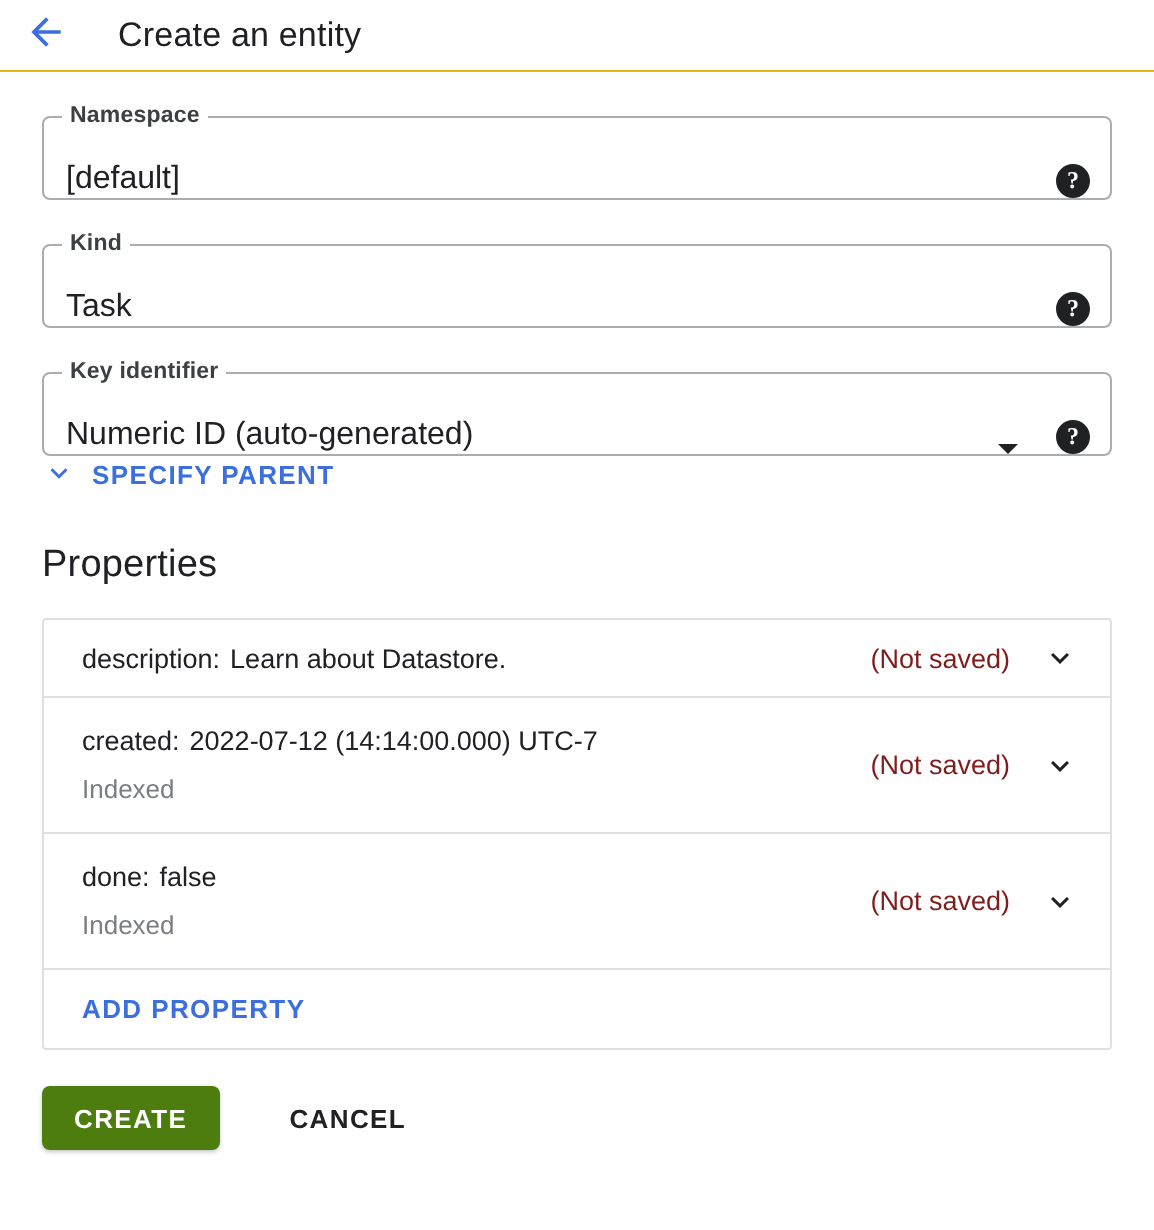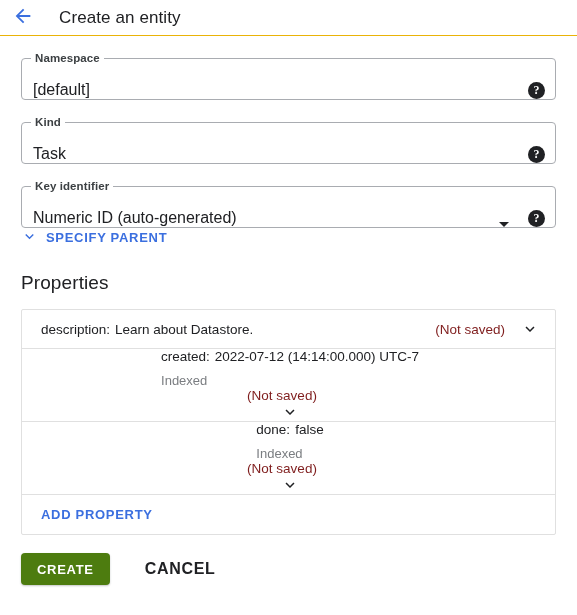--- a/index.html
+++ b/index.html
@@ -142,21 +142,21 @@
   }
   .prop-row {
     display: flex;
     align-items: center;
     padding: 0 16px 0 19px;
     border-bottom: 1px solid #e0e0e0;
     min-height: 39px;
     box-sizing: border-box;
     cursor: pointer;
   }
-  .prop-row.tall { min-height: 68px; flex-direction: column; }
+  .prop-row.tall { min-height: 68px; }
   .prop-main { flex: 1; }
   .prop-line {
     font-size: 13.5px;
     color: #202124;
     white-space: nowrap;
   }
   .prop-key { }
   .prop-val { margin-left: 5px; }
   .prop-indexed {
     font-size: 13px;
@@ -209,21 +209,21 @@
     font-family: "Liberation Sans", sans-serif;
     box-shadow: 0 1px 2px rgba(60,64,67,.3);
   }
   .btn-cancel {
     background: transparent;
     border: none;
     color: #202124;
     height: 32px;
     padding: 0 10px;
     margin-left: 25px;
-    font-size: 16px;
+    font-size: 13px;
     font-weight: bold;
     letter-spacing: .7px;
     cursor: pointer;
     font-family: "Liberation Sans", sans-serif;
   }
 </style>
 </head>
 <body>
 
 <div class="header">

